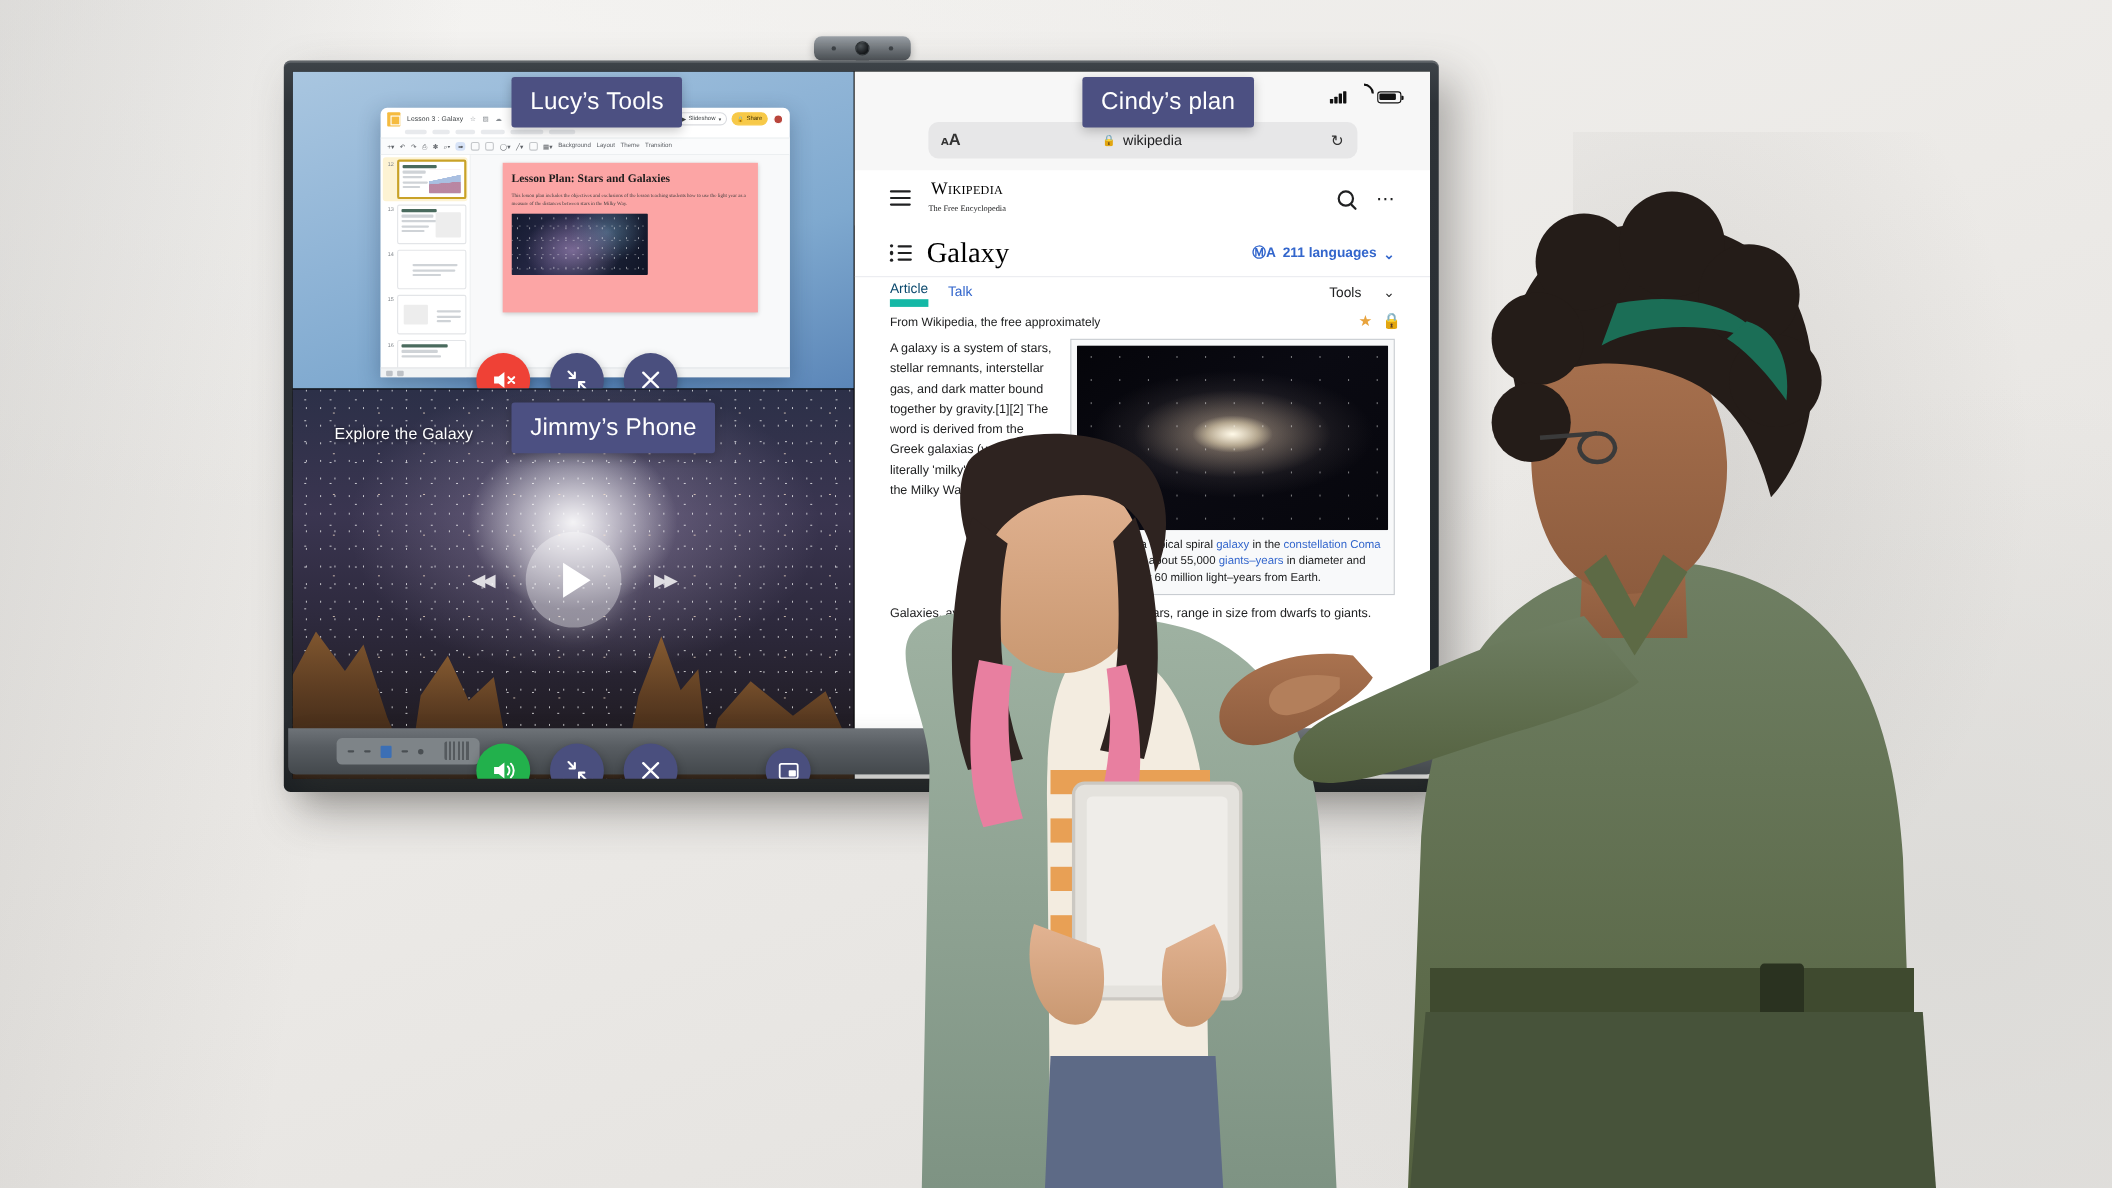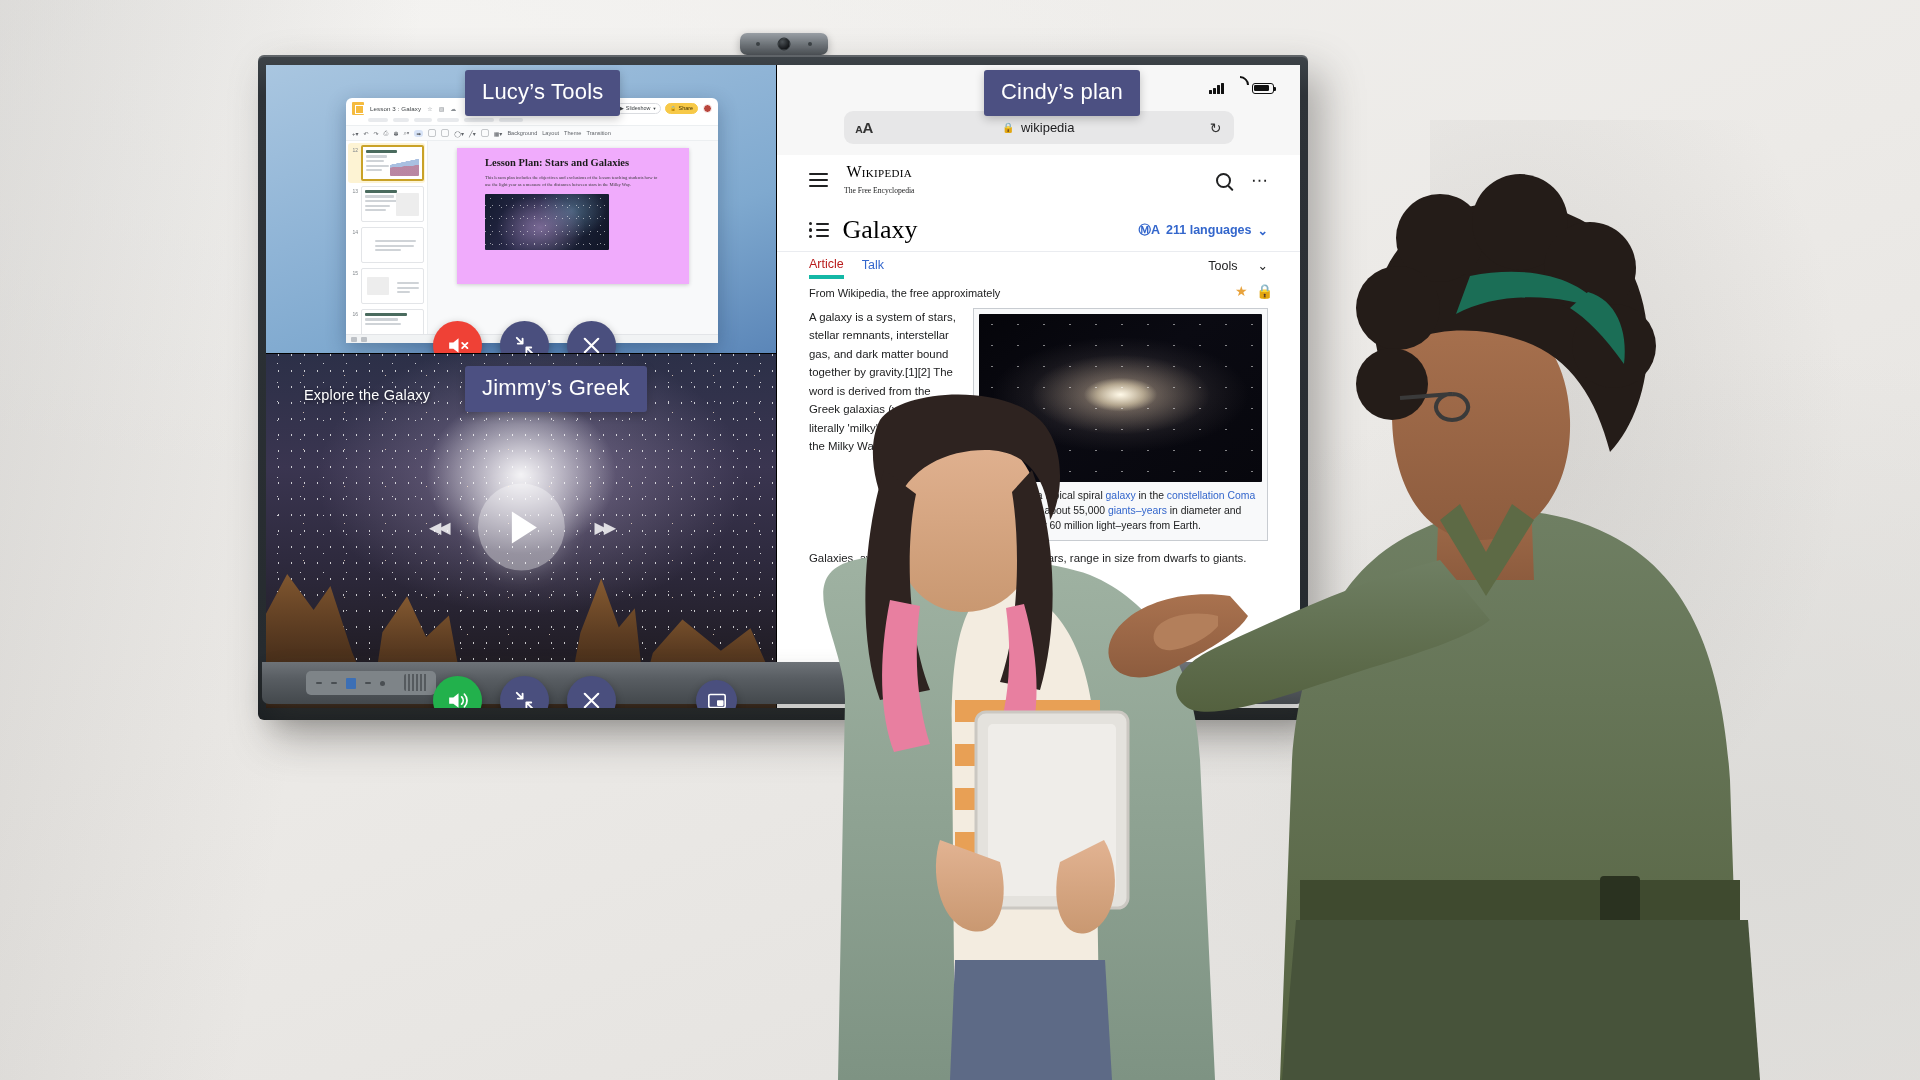--- a/index.html
+++ b/index.html
@@ -143,22 +143,22 @@
   .fs-block{position:absolute;background:#ededed;border-radius:1px;}
   .fs-chart{
     position:absolute;right:3px;bottom:3px;width:50%;height:22px;
     background:
       linear-gradient(175deg, rgba(0,0,0,0) 55%, rgba(194,105,130,.65) 56%),
       linear-gradient(168deg, rgba(0,0,0,0) 38%, rgba(140,170,215,.75) 39%);
     border-radius:1px;
   }
   .sw-canvas{flex:1;background:#f8f9fa;display:flex;align-items:flex-start;justify-content:center;padding-top:7px;position:relative;}
   .slide-page{
-    width:232px;height:136px;background:#f0abfc;box-shadow:0 1px 4px rgba(0,0,0,.18);
-    padding:9px 28px;
+    width:232px;height:136px;background:#fca5a5;box-shadow:0 1px 4px rgba(0,0,0,.18);
+    padding:9px 8px;
   }
   .slide-h1{font-family:"Liberation Serif",serif;font-size:10.5px;color:#1b1b1b;font-weight:700;margin-bottom:6px;}
   .slide-p{font-family:"Liberation Serif",serif;font-size:4.6px;line-height:1.55;color:#3a3a3a;margin-bottom:6px;}
   .slide-img{
     width:124px;height:56px;border-radius:1px;
     background:
       radial-gradient(ellipse 55% 90% at 45% 60%, rgba(190,160,215,.55), rgba(0,0,0,0) 65%),
       radial-gradient(ellipse 40% 70% at 70% 30%, rgba(120,170,200,.45), rgba(0,0,0,0) 70%),
       linear-gradient(120deg,#131a2e 0%,#2a2a4a 40%,#1a2136 70%,#101425 100%);
     position:relative;overflow:hidden;
@@ -279,21 +279,21 @@
   .toc .l i{display:block;height:2px;background:#202122;border-radius:1px;}
   .toc .l:nth-child(1) i{width:13px;} .toc .l:nth-child(2) i{width:13px;} .toc .l:nth-child(3) i{width:13px;}
   .wiki-h1{font-family:"Liberation Serif",serif;font-size:26px;color:#000;}
   .langs{
     margin-left:auto;display:flex;align-items:center;gap:6px;color:#3366cc;font-size:12.5px;font-weight:600;
   }
   .wiki-tabs{
     display:flex;align-items:center;gap:18px;padding:0 32px;border-top:1px solid #eaecf0;
     height:28px;font-size:12.5px;
   }
-  .wiki-tabs .tab{color:#b91c1c;height:100%;display:flex;align-items:center;border-bottom:4px solid #14b8a6;}
+  .wiki-tabs .tab{color:#0c4a6e;height:100%;display:flex;align-items:center;border-bottom:7px solid #14b8a6;}
   .wiki-tabs .tab.alt{color:#3366cc;border-bottom:2px solid transparent;}
   .wiki-tabs .tools{margin-left:auto;color:#202122;display:flex;gap:20px;align-items:center;}
   .wiki-body{padding:8px 32px 0 32px;position:relative;}
   .fromwiki{font-size:11px;color:#202122;}
   .star-row{position:absolute;right:26px;top:4px;display:flex;gap:9px;font-size:14px;}
   .hatnote{
     font-style:italic;font-size:11.4px;line-height:1.5;color:#202122;padding:9px 0 0 22px;
     position:relative;
   }
   .hatnote a{color:#3366cc;font-style:italic;text-decoration:none;}
@@ -679,21 +679,21 @@
       <span class="sq"></span>
       <i></i>
       <span class="cir"></span>
   </div>
   <div class="grill"></div>
   <div class="rbtn"></div>
 </div>
 
 <div class="badge" id="badge-lucy">Lucy’s Tools</div>
 <div class="badge" id="badge-cindy">Cindy’s plan</div>
-<div class="badge" id="badge-jimmy">Jimmy’s Greek</div>
+<div class="badge" id="badge-jimmy">Jimmy’s Phone</div>
 
 <svg id="people" viewBox="0 0 1920 1080">
   <defs>
     <linearGradient id="jacket" x1="0" y1="0" x2="0" y2="1">
       <stop offset="0" stop-color="#9fb2a2"></stop>
         <stop offset="1" stop-color="#7e9383"></stop>
     </linearGradient>
     <linearGradient id="jacket2" x1="0" y1="0" x2="0" y2="1">
       <stop offset="0" stop-color="#6f7f63"></stop>
         <stop offset="1" stop-color="#54613f"></stop>

